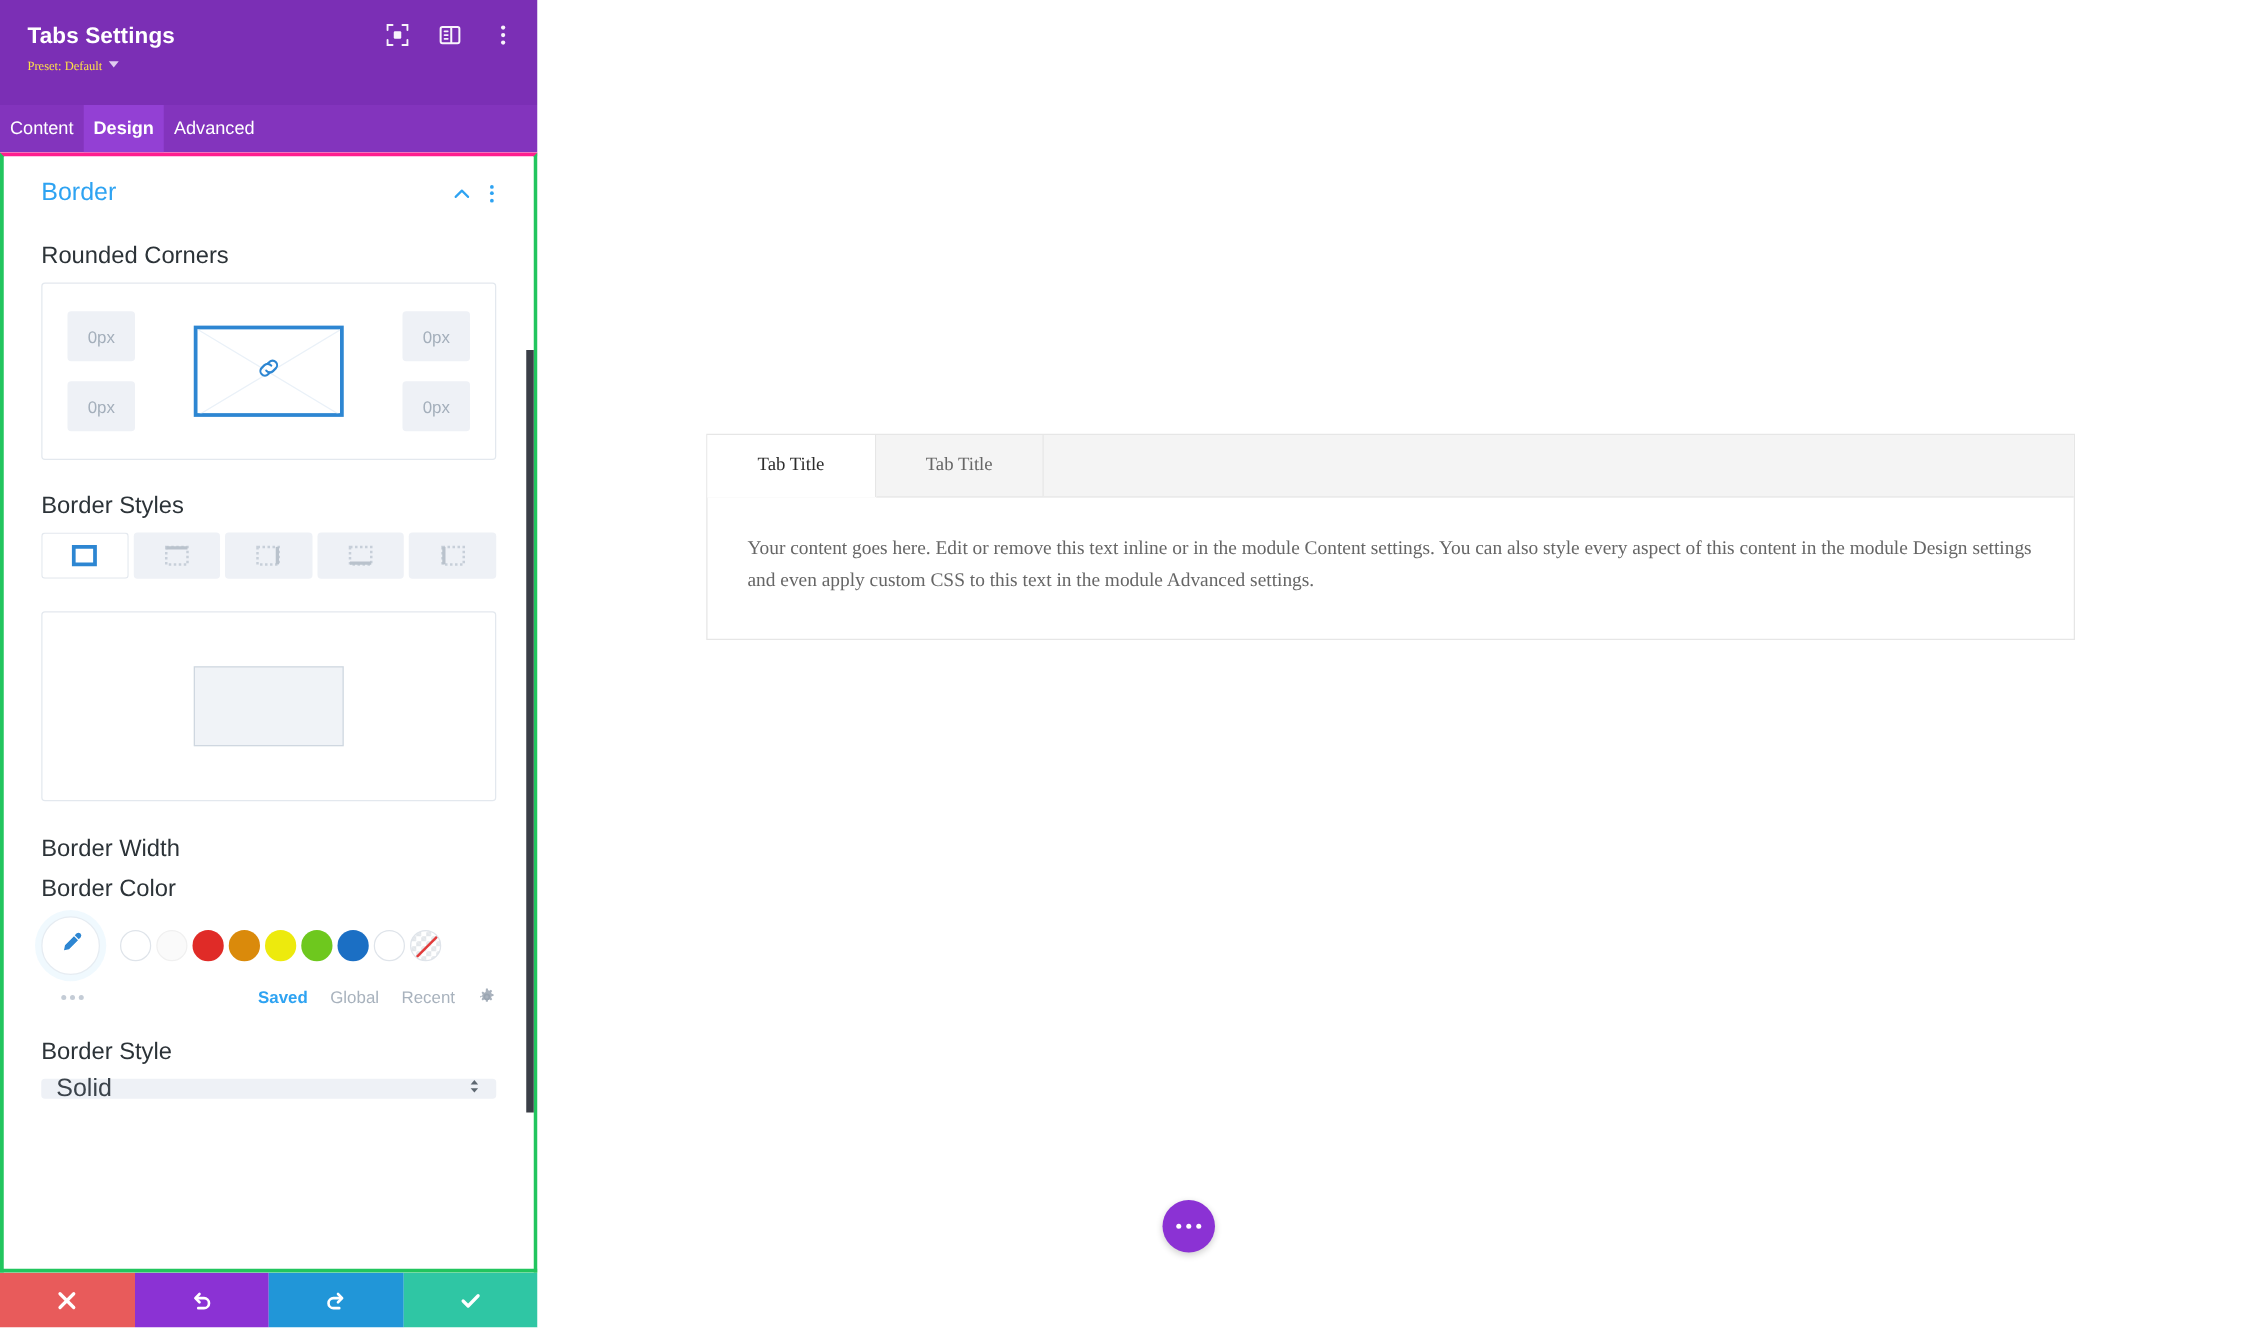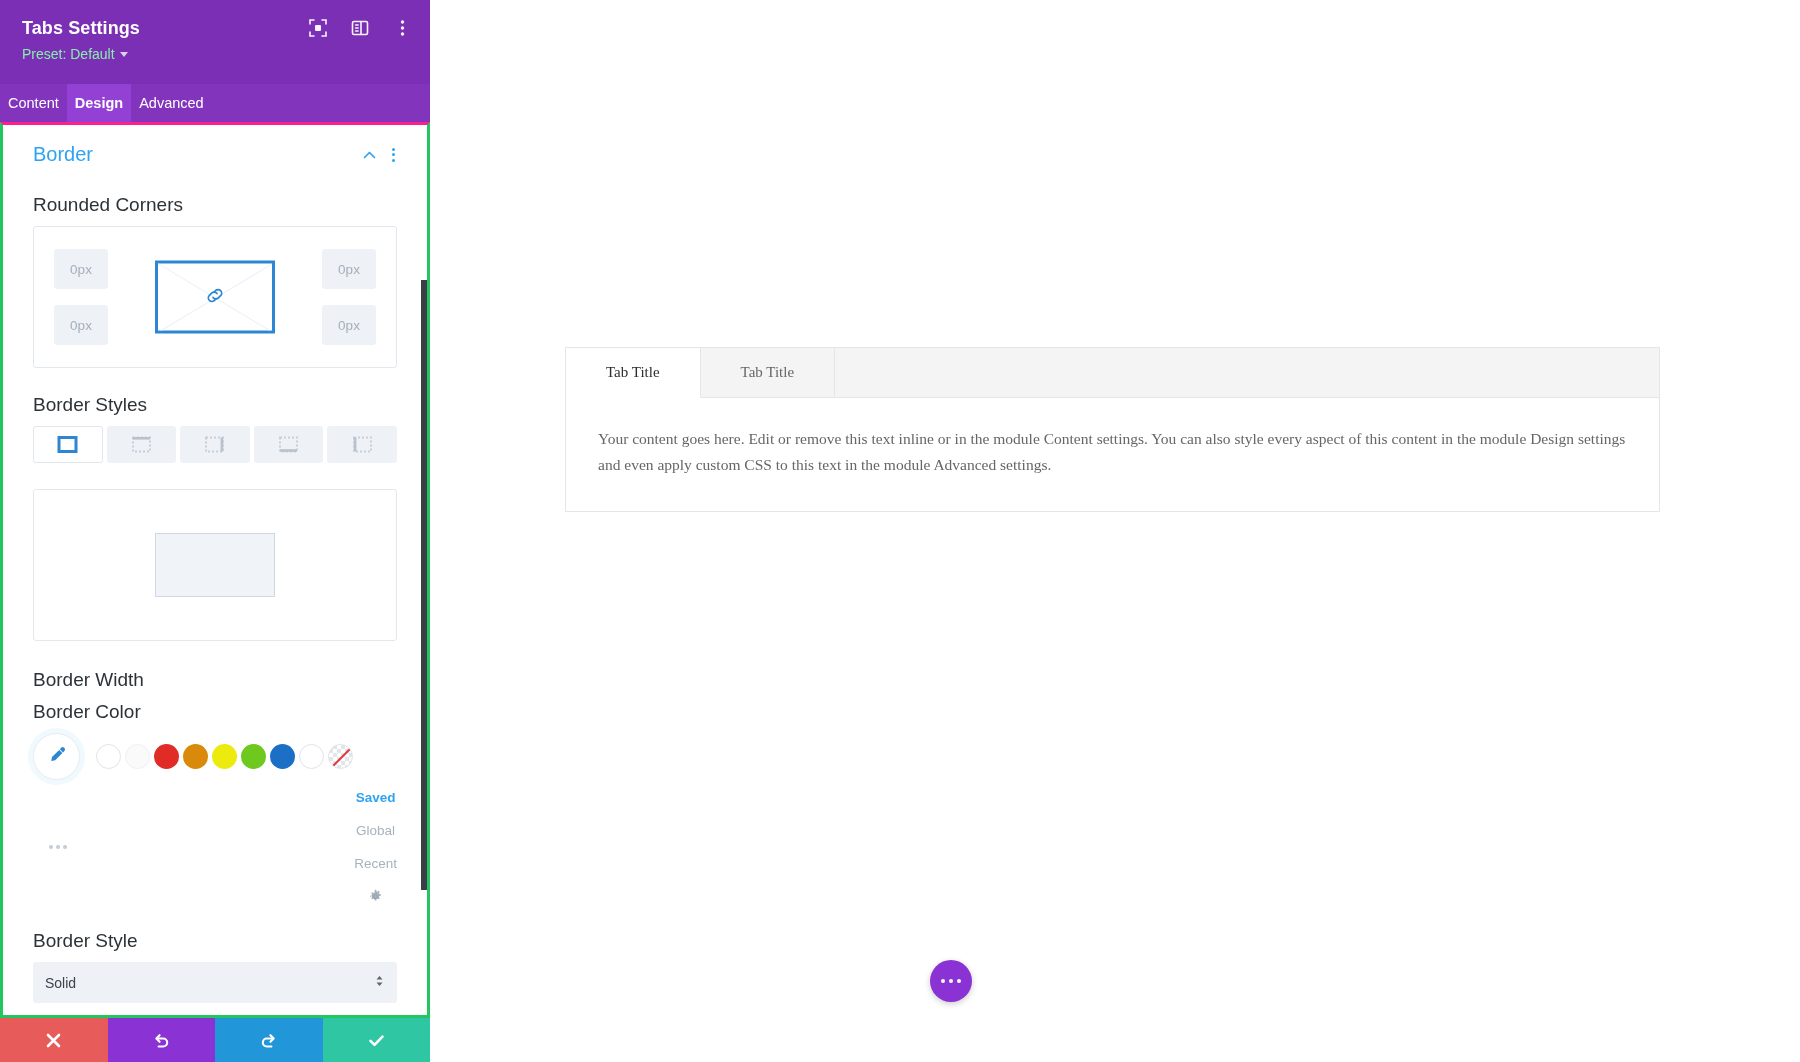--- a/index.html
+++ b/index.html
@@ -23,22 +23,23 @@
     background: #7b2fb5;
     padding: 14px 22px 12px 22px;
     position: relative;
     height: 84px;
   }
   .panel-title {
     color: #fff; font-size: 18px; font-weight: bold;
     letter-spacing: .1px; line-height: 28px;
   }
   .panel-preset {
-    color: #86efac; font-size: 14px; margin-top: 3px; line-height: 18px;
+    color: #fde047; font-size: 10px; margin-top: 3px; line-height: 18px;
     display: inline-block;
+    font-family: Liberation Serif, serif;
   }
   .caret-down {
     display:inline-block; width:0;height:0;
     border-left:4px solid transparent;border-right:4px solid transparent;
     border-top:5px solid #e0cdf0; margin-left:5px; vertical-align: 2px;
   }
   .header-icons {
     position: absolute; right: 18px; top: 18px;
     display: flex; align-items: center; gap: 22px;
   }
@@ -177,28 +178,28 @@
   }
   .transparent-swatch::after {
     content:""; position:absolute; left:-4px; top: 11px; width: 34px; height: 2px;
     background:#e23b3b; transform: rotate(-45deg);
   }
   .swatch-meta {
     display:flex; align-items:center; justify-content:space-between; margin-top: 10px;
   }
   .dots3 { display:flex; gap:3px; margin-left: 16px; }
   .dots3 i { width:4px;height:4px;border-radius:50%;background:#c4ccd6;display:block; }
-  .tab-links { display:flex; align-items:center; gap: 18px; flex-direction: column; }
+  .tab-links { display:flex; align-items:center; gap: 18px; }
   .tab-link { font-size: 13.5px; color: #a8b2bd; cursor:pointer; }
   .tab-link.active { color: #2ea3f2; font-weight: bold; }
 
   .select-box {
-    height: 41px; background: #eef1f6; border-radius: 3px;
+    height: 16px; background: #eef1f6; border-radius: 3px;
     display:flex; align-items:center; justify-content:space-between;
-    padding: 0 12px; color:#3b434b; font-size: 14px; cursor:pointer;
+    padding: 0 12px; color:#3b434b; font-size: 20px; cursor:pointer;
     margin-top: 4px;
   }
 
   
   .scroll-track {
     position: absolute; right: -3px; top: 155px; width: 9px; height: 610px;
     background: #3a3f47; border-radius: 0;
   }
 
   

